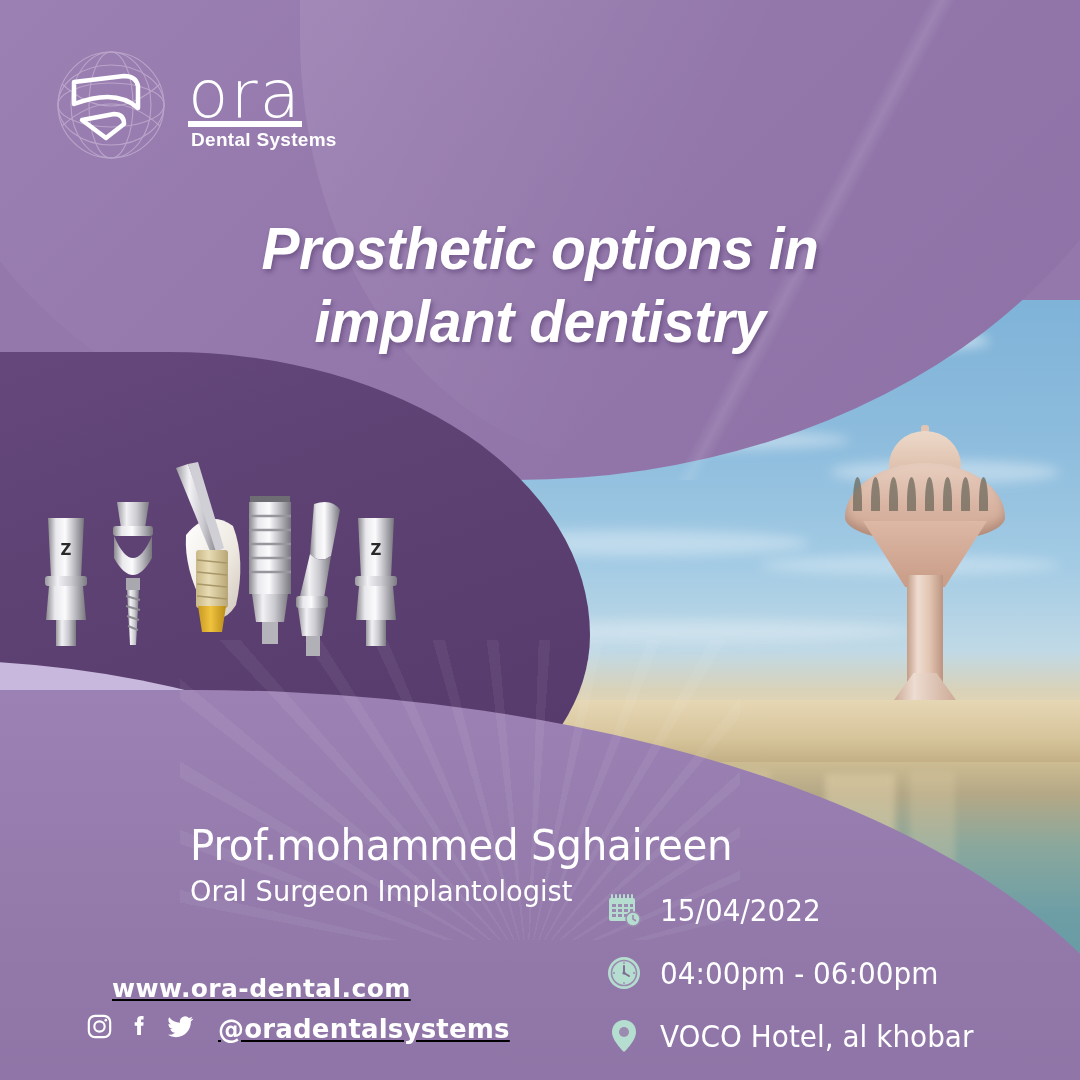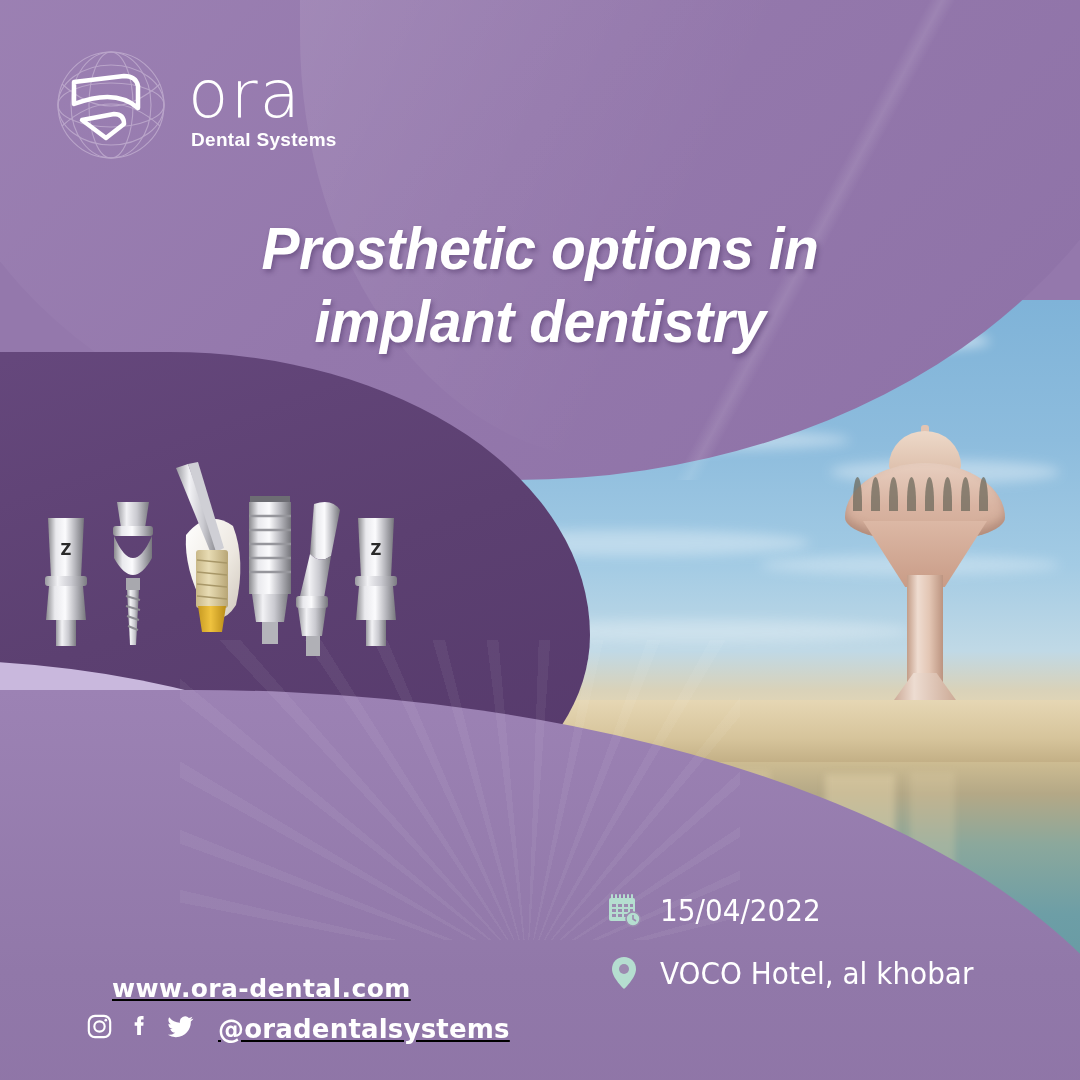--- a/index.html
+++ b/index.html
@@ -120,21 +120,21 @@
         rgba(255,255,255,.05) 0deg 2deg, rgba(255,255,255,0) 2deg 9deg);
     pointer-events:none;
   }
 
   
   .logo{position:absolute;left:48px;top:42px;display:flex;align-items:center;gap:14px;}
   .globe{width:126px;height:126px;position:relative;}
   .wordmark{margin-top:6px;}
   .ora-text{
     font-size:66px;color:#fff;letter-spacing:2px;line-height:.9;
-    font-weight:300;font-family:"DejaVu Sans", sans-serif;
+    font-weight:300;font-family:"DejaVu Sans", sans-serif;text-decoration:underline;
   }
   .dental-sys{
     font-size:19px;color:#fff;font-weight:700;letter-spacing:.3px;
     margin-top:4px;margin-left:3px;
   }
 
   
   .title{
     position:absolute;left:0;right:0;top:212px;text-align:center;
     color:#fff;font-weight:700;font-style:italic;font-size:60px;line-height:1.22;
@@ -370,20 +370,24 @@
       <div class="ora-text">ora</div>
       <div class="dental-sys">Dental Systems</div>
     </div>
   </div>
 
   <div class="title">
     <div>Prosthetic options in</div>
     <div>implant dentistry</div>
   </div>
 
+  <div class="speaker">
+    <div class="sp-name">Prof.mohammed Sghaireen</div>
+    <div class="sp-role">Oral Surgeon Implantologist</div>
+  </div>
 
   <div class="details">
 
     <div class="d-row">
       <span class="d-ico">
         <svg width="36" height="36" viewBox="0 0 36 36" fill="#b5ded0">
           <rect x="3" y="6" width="26" height="23" rx="2"></rect>
           <g fill="#9c8bb0">
             <rect x="6" y="12" width="4" height="3"></rect>
               <rect x="12" y="12" width="4" height="3"></rect>
@@ -405,20 +409,37 @@
             <rect x="21" y="2" width="2" height="6" rx="1"></rect>
               <rect x="25" y="2" width="2" height="6" rx="1"></rect>
           </g>
           <circle cx="27" cy="27" r="7" fill="#b5ded0" stroke="#9c8bb0" stroke-width="1.5"></circle>
           <path d="M27 23 L27 27 L30 29" stroke="#9c8bb0" stroke-width="1.6" fill="none"></path>
         </svg>
       </span>
       <span class="d-txt">15/04/2022</span>
     </div>
 
+    <div class="d-row">
+      <span class="d-ico">
+        <svg width="36" height="36" viewBox="0 0 36 36">
+          <circle cx="18" cy="18" r="16" fill="#b5ded0"></circle>
+          <circle cx="18" cy="18" r="12.5" fill="none" stroke="#9c8bb0" stroke-width="1.6"></circle>
+          <g stroke="#9c8bb0" stroke-width="1.3">
+            <path d="M18 7 L18 9"></path>
+              <path d="M18 27 L18 29"></path>
+            <path d="M7 18 L9 18"></path>
+              <path d="M27 18 L29 18"></path>
+          </g>
+          <path d="M18 11 L18 18 L23 21" stroke="#7e6c93" stroke-width="1.9" fill="none" stroke-linecap="round"></path>
+          <circle cx="18" cy="18" r="1.6" fill="#7e6c93"></circle>
+        </svg>
+      </span>
+      <span class="d-txt">04:00pm - 06:00pm</span>
+    </div>
 
     <div class="d-row">
       <span class="d-ico">
         <svg width="36" height="36" viewBox="0 0 36 36">
           <path d="M18 2 C11 2 6 7.4 6 14 C6 23 18 34 18 34 C18 34 30 23 30 14 C30 7.4 25 2 18 2 Z" fill="#b5ded0"></path>
           <circle cx="18" cy="14" r="5" fill="#9c8bb0"></circle>
         </svg>
       </span>
       <span class="d-txt">VOCO Hotel, al khobar</span>
     </div>

